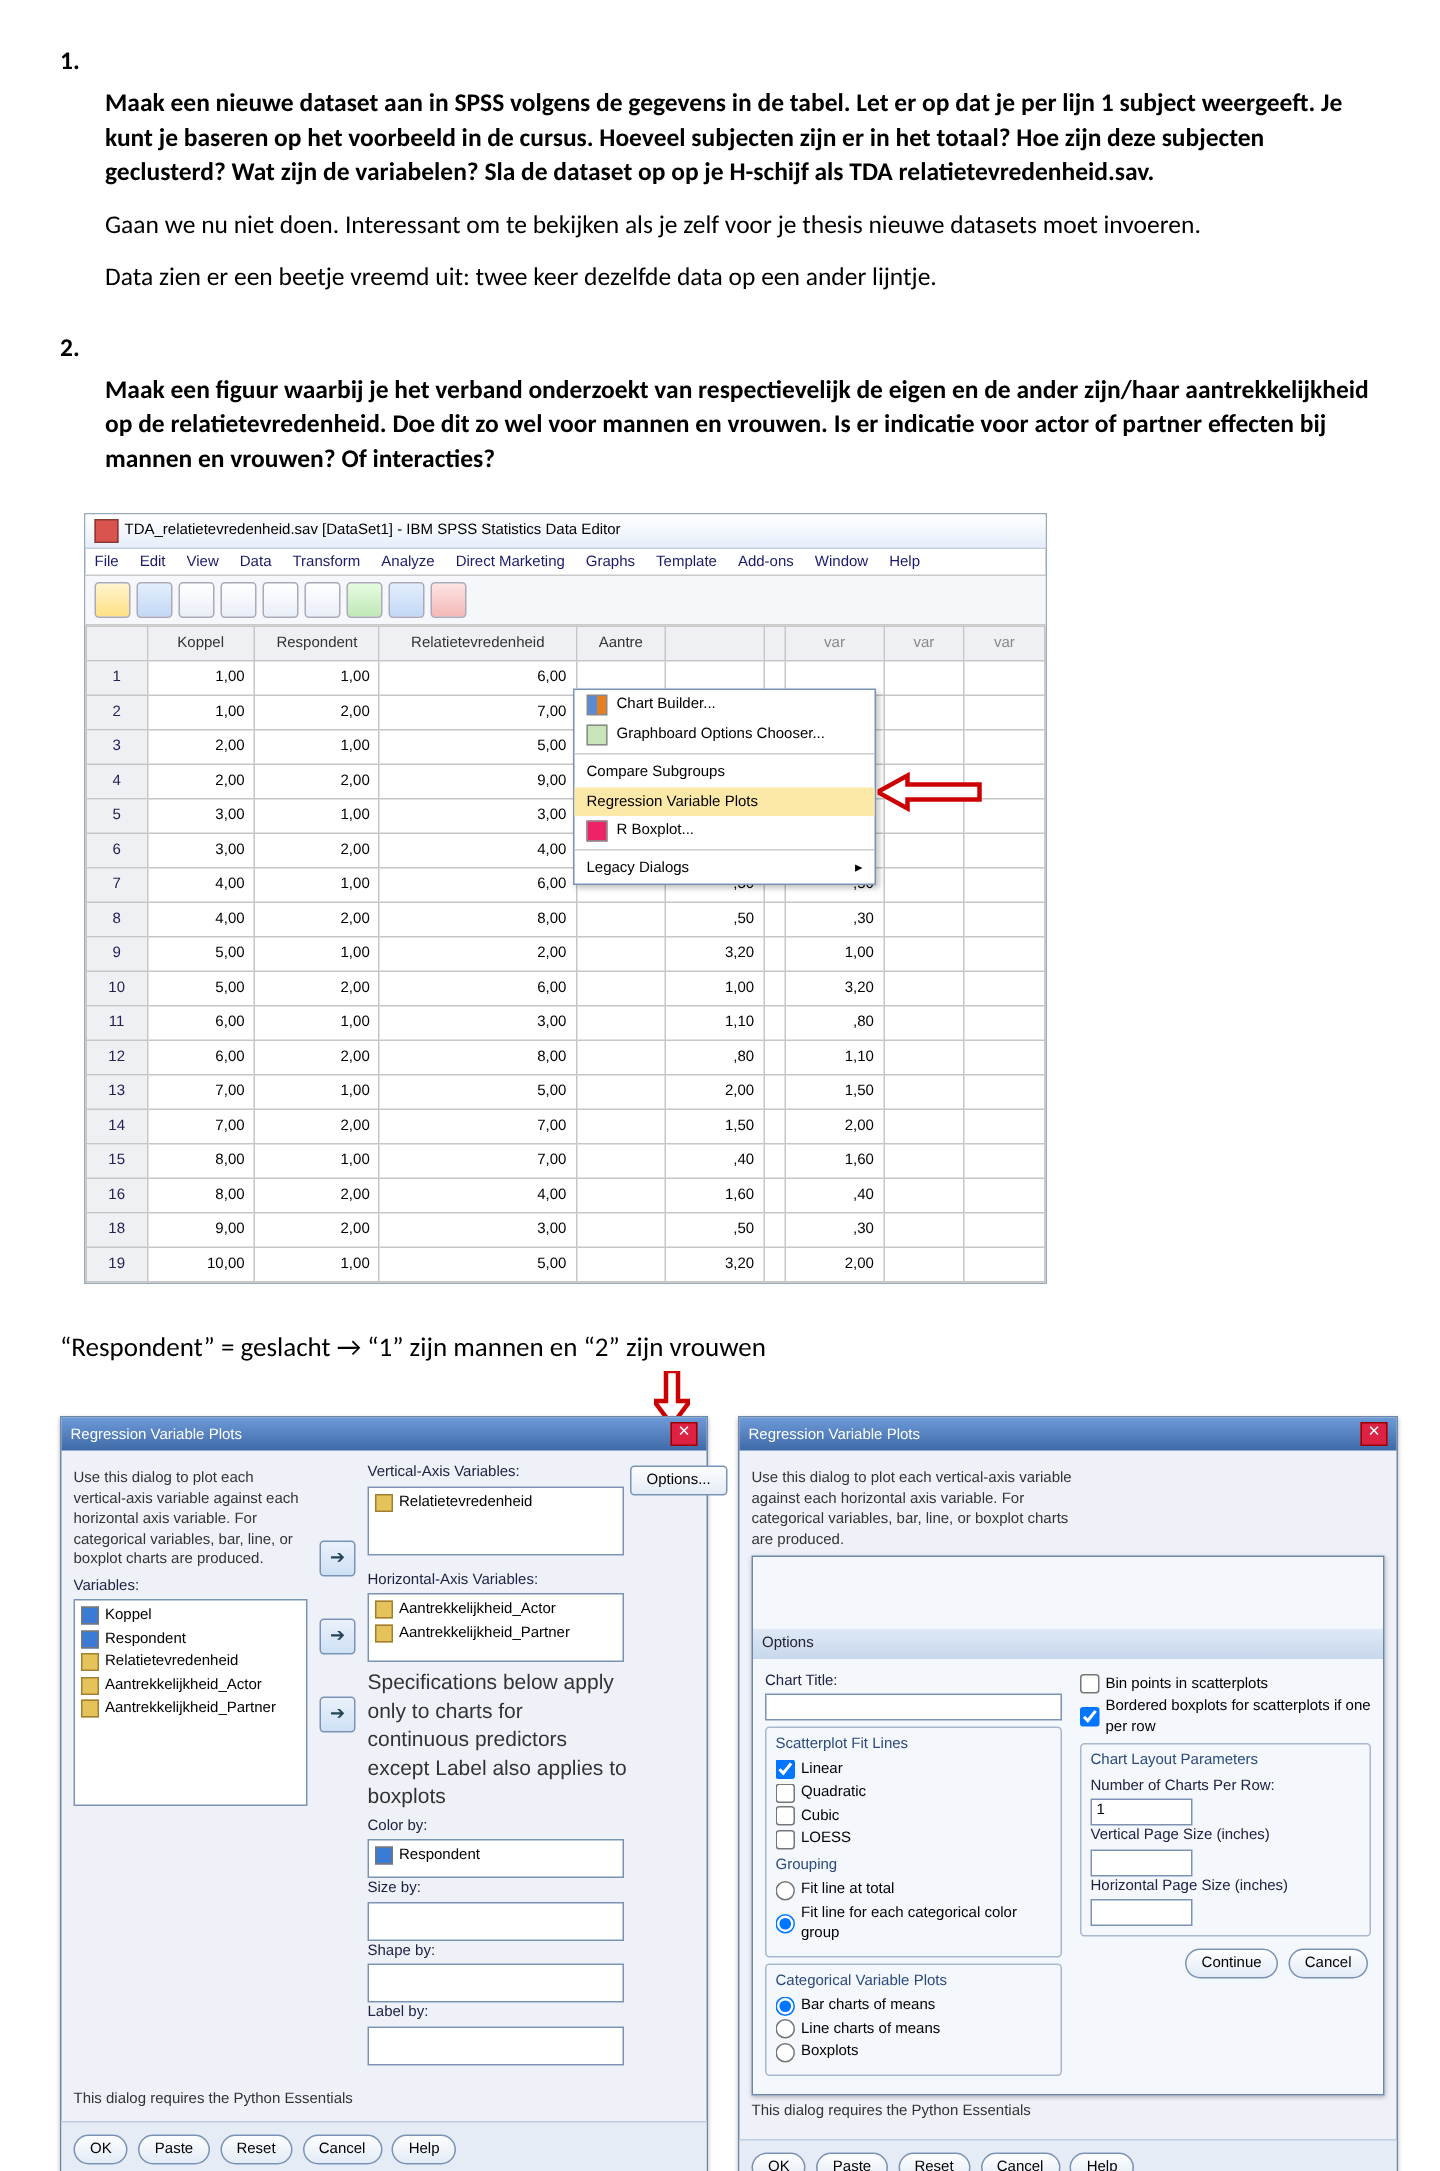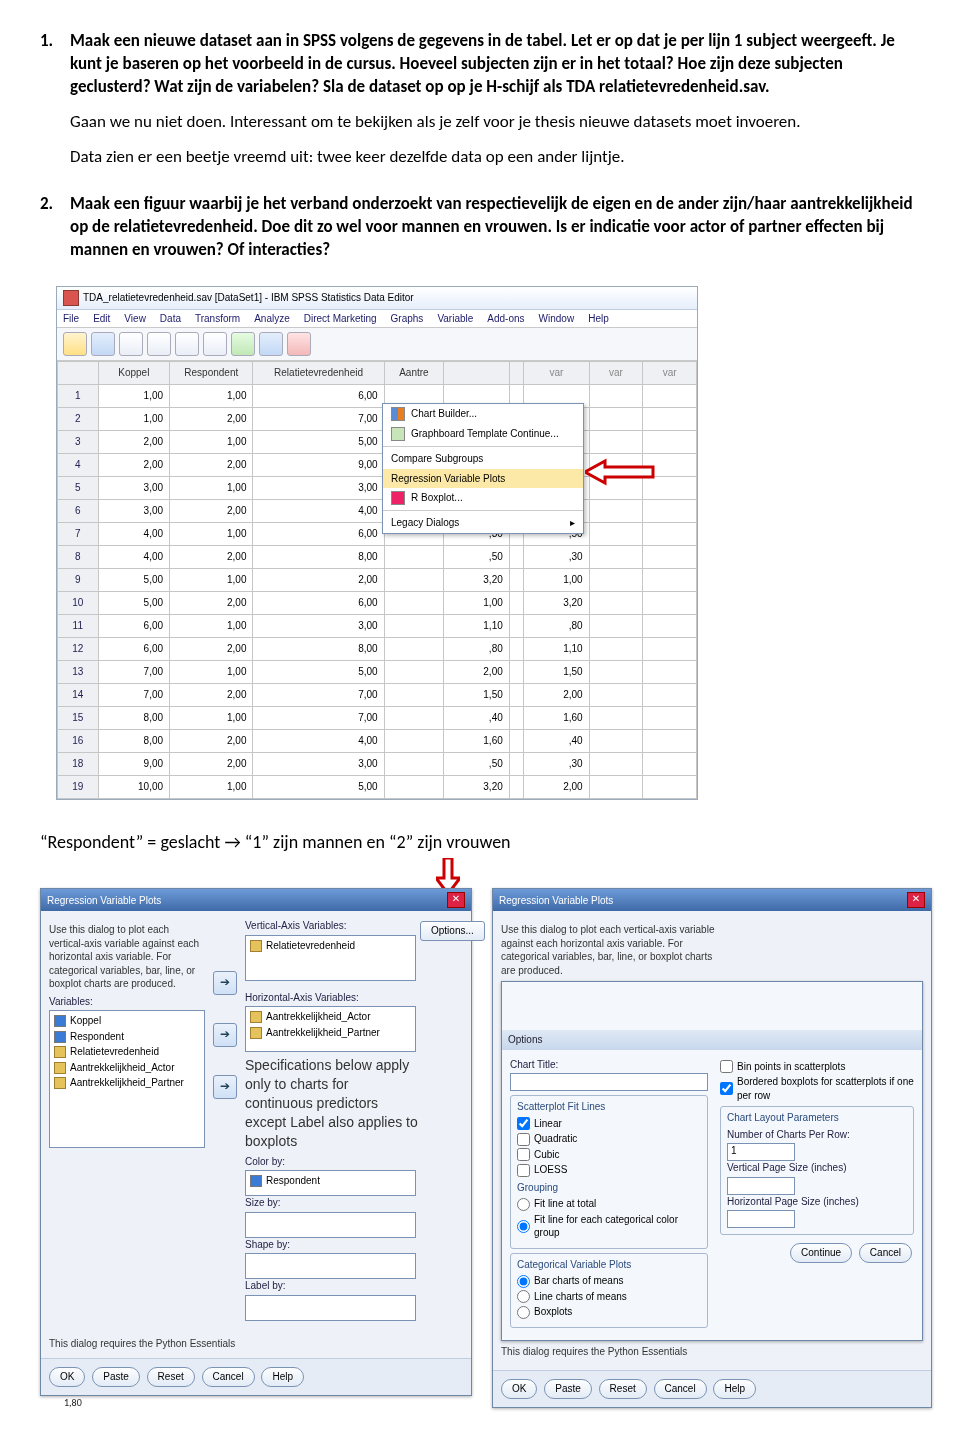--- a/index.html
+++ b/index.html
@@ -7,21 +7,21 @@
     padding: 30px 40px;
     font-family: Calibri, Arial, sans-serif;
     font-size: 17px;
     line-height: 1.35;
     color: #000;
     background: #fff;
     width: 880px;
   }
   .q { display: flex; margin-bottom: 12px; }
   .qnum { width: 30px; font-weight: bold; flex-shrink:0;}
-  .qbody { flex: 1; }
+  .qbody { flex: 1; margin-top: 28px; }
   .bold { font-weight: bold; }
   .para { margin-bottom: 12px; }
   .spss-shot {
     border: 1px solid #9ab;
     font-family: Tahoma, Arial, sans-serif;
     font-size: 10px;
     background: #fff;
     width: 640px;
     margin: 8px 0 30px 16px;
   }
@@ -153,21 +153,21 @@
   </div>
   <div class="menubar">
     <span>File</span>
     <span>Edit</span>
     <span>View</span>
     <span>Data</span>
     <span>Transform</span>
     <span>Analyze</span>
     <span>Direct Marketing</span>
     <span>Graphs</span>
-    <span>Variable</span>
+    <span>Template</span>
     <span>Add-ons</span>
     <span>Window</span>
     <span>Help</span>
   </div>
   <div class="toolbar">
     <span class="tb y"></span>
     <span class="tb b"></span>
     <span class="tb"></span>
     <span class="tb"></span>
     <span class="tb"></span>
@@ -178,21 +178,21 @@
   </div>
   <div class="grid-wrap">
 
     <div class="dropdown">
       <div class="dd-item">
           <span class="dd-ico bar"></span>
           <span>Chart Builder...</span>
         </div>
       <div class="dd-item">
           <span class="dd-ico grid"></span>
-          <span>Graphboard Template Continue...</span>
+          <span>Graphboard Options Chooser...</span>
         </div>
       <div class="dd-sep"></div>
       <div class="dd-item">
           <span>Compare Subgroups</span>
         </div>
       <div class="dd-item hi">
           <span>Regression Variable Plots</span>
         </div>
       <div class="dd-item">
           <span class="dd-ico r"></span>

